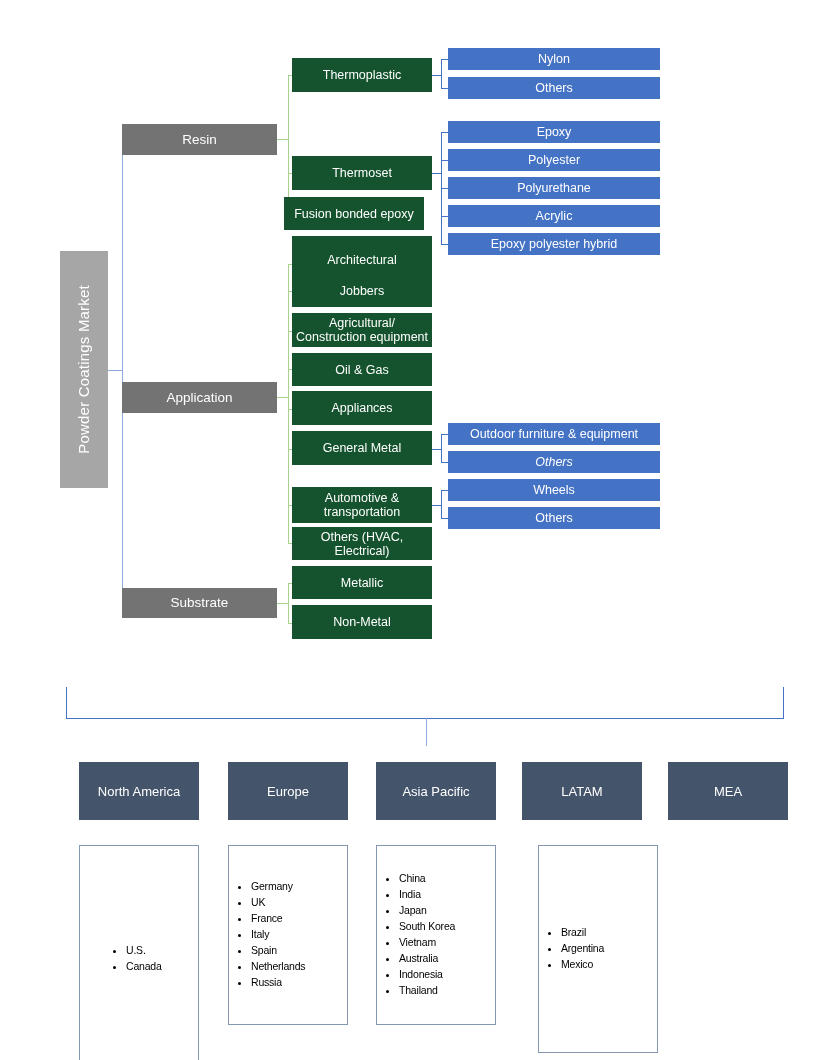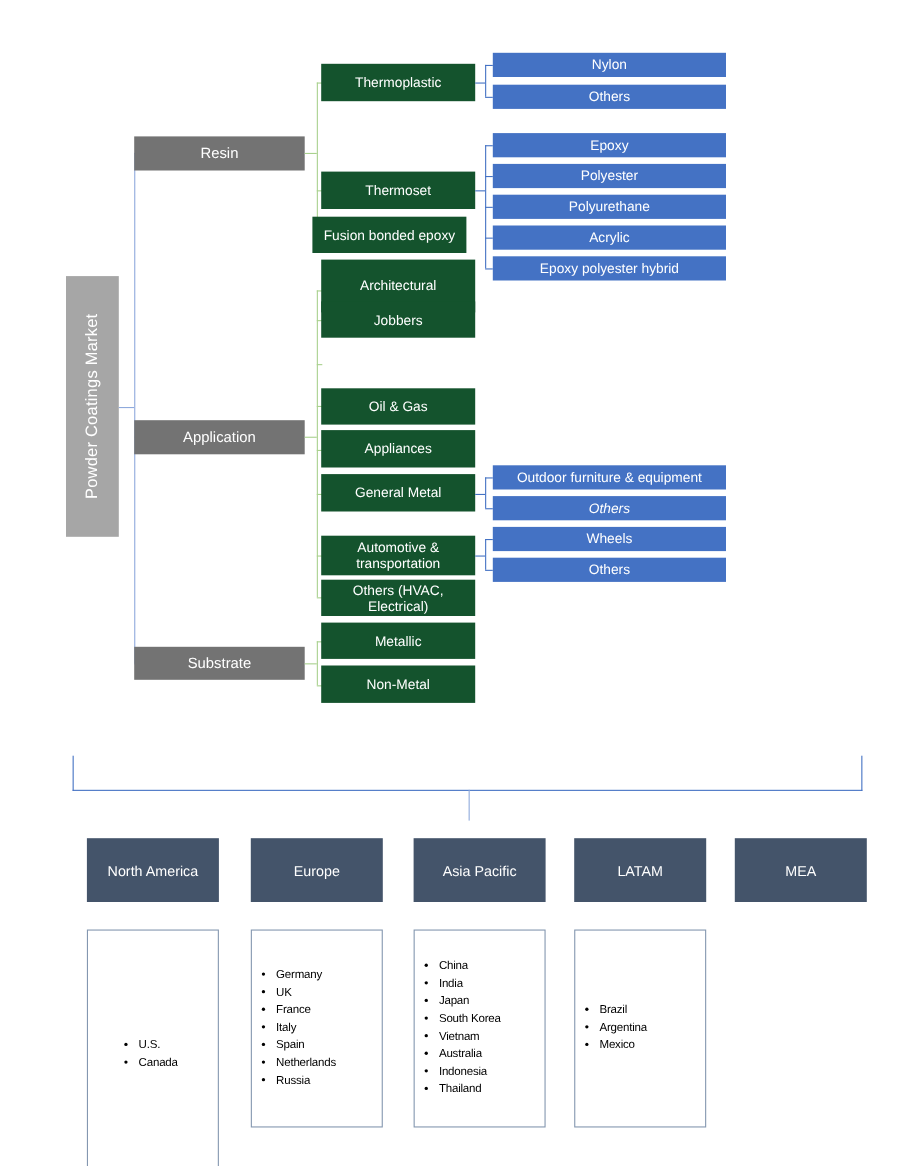--- a/index.html
+++ b/index.html
@@ -186,20 +186,24 @@
   <div class="ln ln-h ln-green" style="left:288px; top:409px; width:5px; height:1px;"></div>
   <div class="ln ln-h ln-green" style="left:288px; top:449px; width:5px; height:1px;"></div>
   <div class="ln ln-h ln-green" style="left:288px; top:505px; width:5px; height:1px;"></div>
   <div class="ln ln-h ln-green" style="left:288px; top:543px; width:5px; height:1px;"></div>
 
   <div class="node node-l2" style="left:292px; top:236px; width:140px; height:48px;">
     <span>Architectural</span>
   </div>
   <div class="node node-l2" style="left:292px; top:274px; width:140px; height:33px;">
     <span>Jobbers</span>
+  </div>
+  <div class="node node-l2" style="left:292px; top:313px; width:140px; height:34px;">
+    <span>Agricultural/
+Construction equipment</span>
   </div>
   <div class="node node-l2" style="left:292px; top:353px; width:140px; height:33px;">
     <span>Oil &amp; Gas</span>
   </div>
   <div class="node node-l2" style="left:292px; top:391px; width:140px; height:34px;">
     <span>Appliances</span>
   </div>
   <div class="node node-l2" style="left:292px; top:431px; width:140px; height:34px;">
     <span>General Metal</span>
   </div>
@@ -294,21 +298,21 @@
       <li>Vietnam</li>
       <li>Australia</li>
       <li>Indonesia</li>
       <li>Thailand</li>
     </ul>
   </div>
 
   <div class="region-head" style="left:522px; top:762px; width:120px; height:58px;">
     <span>LATAM</span>
   </div>
-  <div class="region-body" style="left:522px; top:845px; width:120px; height:180px;">
+  <div class="region-body" style="left:538px; top:845px; width:120px; height:208px;">
     <ul>
       <li>Brazil</li>
       <li>Argentina</li>
       <li>Mexico</li>
     </ul>
   </div>
 
   <div class="region-head" style="left:668px; top:762px; width:120px; height:58px;">
     <span>MEA</span>
   </div>

